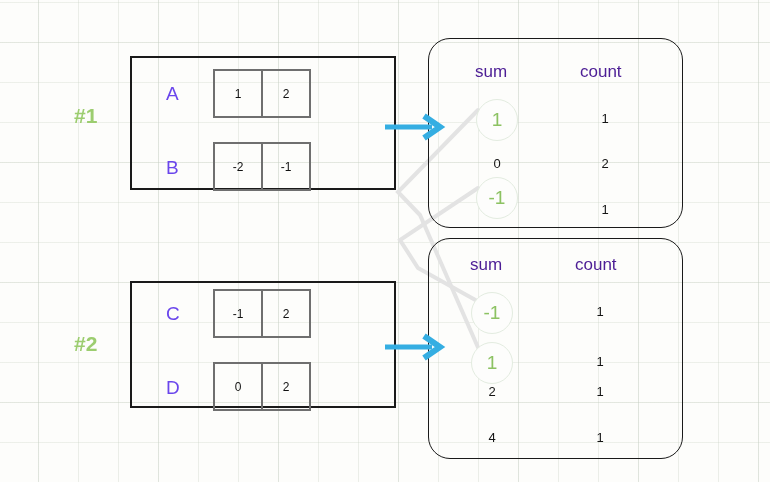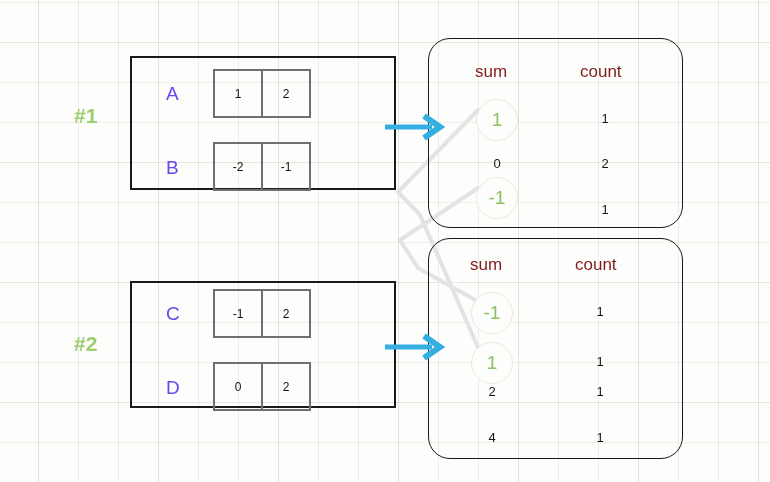--- a/index.html
+++ b/index.html
@@ -93,21 +93,21 @@
     border-radius: 22px;
     box-sizing: border-box;
     background: transparent;
   }
   #result-panel-1 { left: 428px; top: 38px; width: 255px; height: 190px; }
   #result-panel-2 { left: 428px; top: 238px; width: 255px; height: 221px; }
 
   .col-header {
     position: absolute;
     font-size: 17px;
-    color: #7f1d1d;
+    color: #4c1d95;
     font-weight: normal;
   }
   .val-plain {
     position: absolute;
     font-size: 13px;
     color: #141414;
     text-align: center;
     transform: translateX(-50%);
   }
   .val-circled {

